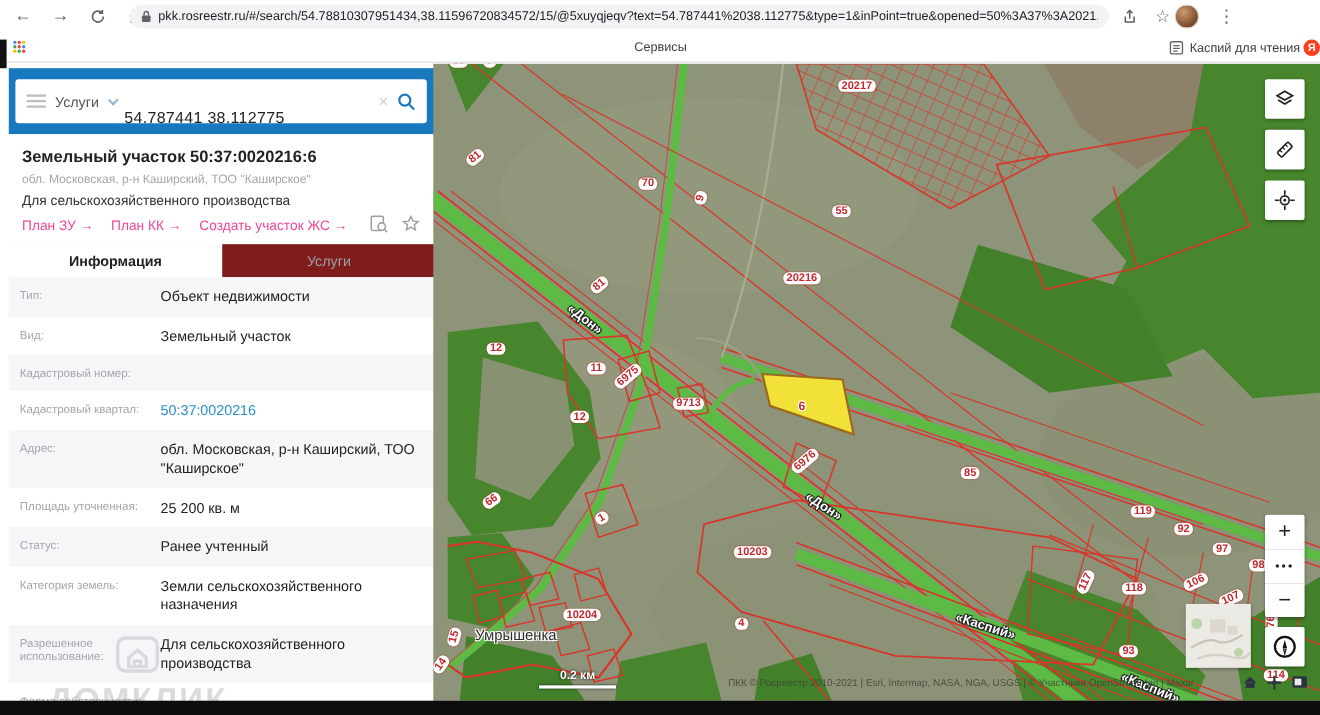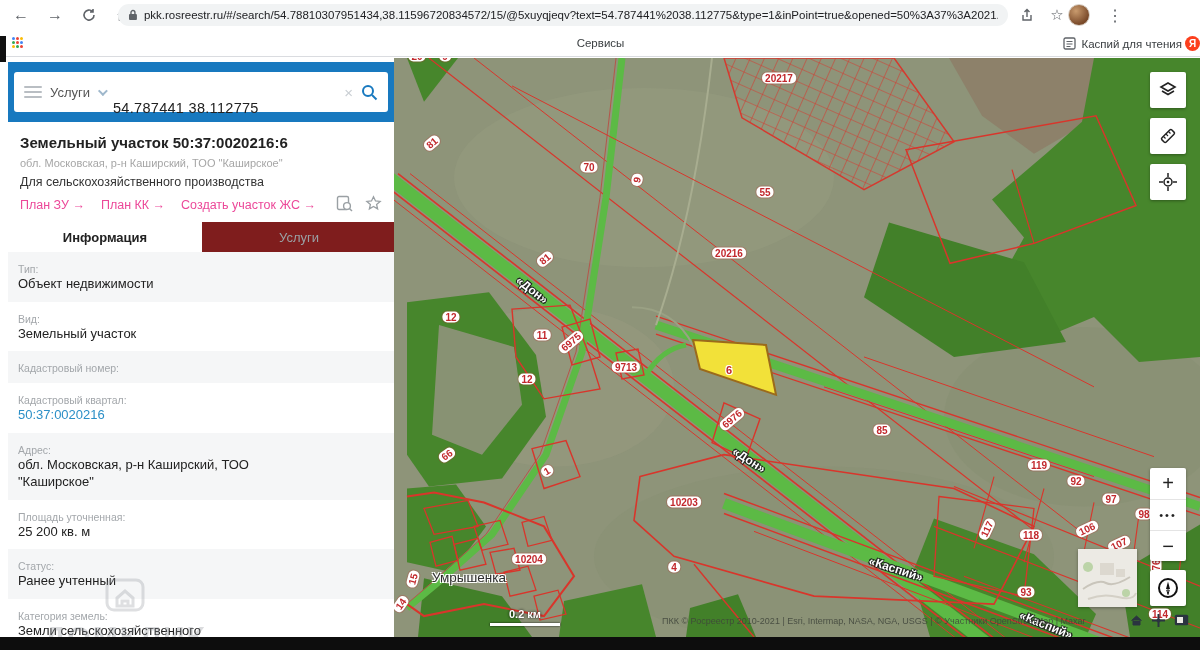--- a/index.html
+++ b/index.html
@@ -47,21 +47,21 @@
   #card-links { display:flex; gap:16px; font-size:12.5px; }
   #card-links a { color:#ec4899; text-decoration:none; white-space:nowrap; cursor:pointer; }
   #card-icons { position:absolute; right:14px; bottom:10px; display:flex; gap:12px; }
 
   #tabs { position:absolute; left:8px; top:222px; width:388px; height:30px; display:flex; }
   .tab { flex:1; display:flex; align-items:center; justify-content:center; font-size:13px; cursor:pointer; }
   .tab.active { background:#fff; color:#222; font-weight:bold; }
   .tab.idle { background:#7f1d1d; color:#9aa0a4; }
 
   #info { position:absolute; left:8px; top:252px; width:388px; }
-  .info-row { display:flex; padding:9px 0 9px 10px; font-size:13px; background:#fff;flex-direction:column; }
+  .info-row { display:flex; padding:9px 0 9px 10px; font-size:13px; background:#fff; }
   .info-row.alt { background:#f5f6f7; }
   .info-row .lab { width:128px; font-size:10.5px; color:#a3a7ab; padding-top:2px; flex:none; }
   .info-row .val { width:235px; color:#222; line-height:1.35; }
   .info-row .val.link { color:#2b8fc7; cursor:pointer; }
 
   #watermark { position:absolute; left:44px; top:578px; display:flex; align-items:center; gap:8px;
     opacity:.32; pointer-events:none;flex-direction:column; }
   #watermark span { font-size:30px; font-weight:bold; color:#8d9298; letter-spacing:2px; }
 
   

